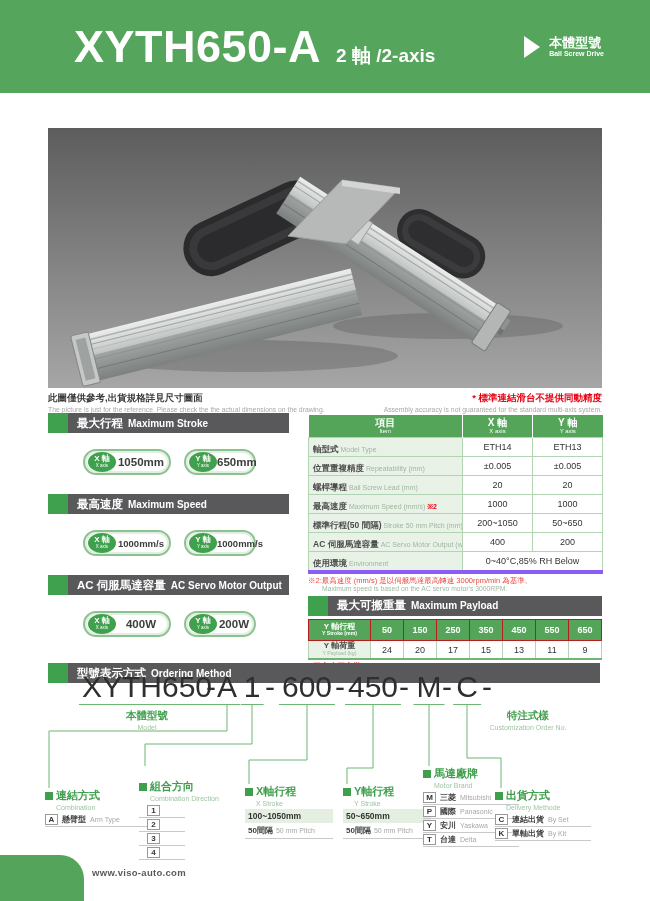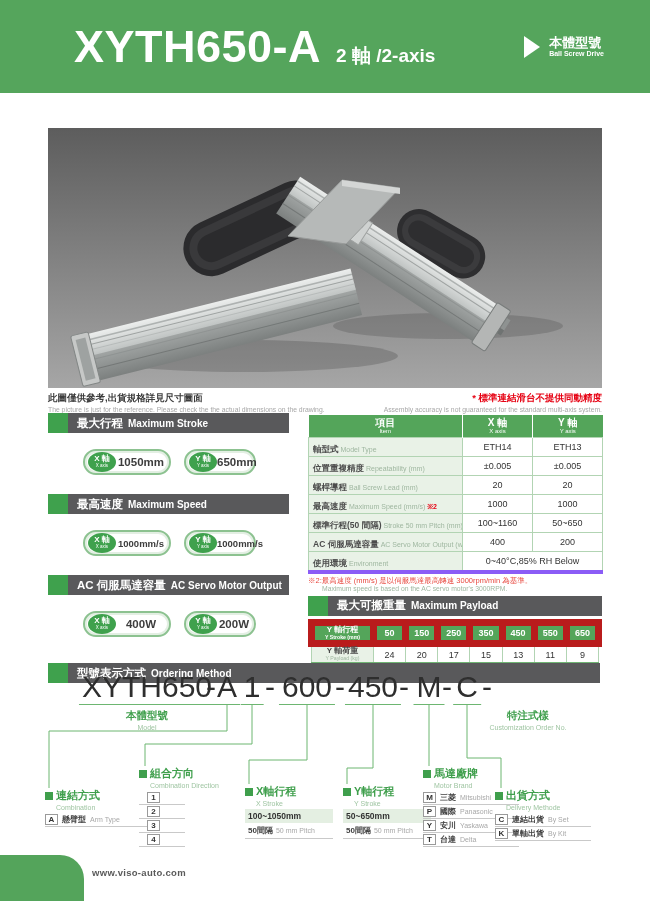--- a/index.html
+++ b/index.html
@@ -60,21 +60,21 @@
   .i-zh { font-size:8.5px; font-weight:bold; color:#4c4c4c; }
   .i-en { font-size:7px; color:#9fb7a0; margin-left:2px; }
   .i-note { font-size:7px; color:#e60012; font-weight:bold; margin-left:2px; }
   .spec td.val { text-align:center; font-size:9px; color:#333; }
   .spec-note { margin-top:3px; line-height:1.15; }
   .spec-note .zh { font-size:7.5px; color:#e8483f; }
   .spec-note .en { font-size:6.8px; color:#9fb7a0; margin-left:14px; }
   .col-right .section-bar.second { margin-top:3px; }
   table.payload { width:294px; border-collapse:collapse; table-layout:fixed; margin-top:3px; border-bottom:2px solid #6fb573; }
   .payload td { padding:0; text-align:center; }
-  .payload .g { background:#54a55a; color:#fff; border:7px solid #b91c1c; height:21px; font-size:9px; font-weight:bold; }
+  .payload .g { background:#54a55a; color:#fff; border:1px solid #b91c1c; height:21px; font-size:9px; font-weight:bold; }
   .payload .lab .l-zh { font-size:8px; font-weight:bold; line-height:1.1; }
   .payload .lab .l-en { font-size:5.2px; line-height:1.1; }
   .payload .lab2 { background:#e9f2e7; border:1px solid #b2d4b3; height:19px; }
   .payload .lab2 .l-zh { font-size:8px; font-weight:bold; color:#4a4a4a; line-height:1.1; }
   .payload .lab2 .l-en { font-size:5.2px; color:#9fb7a0; line-height:1.1; }
   .payload .v { border:1px solid #b2d4b3; font-size:9px; color:#333; height:19px; }
   .pay-note { margin-top:2px; line-height:1.15; }
   .pay-note .zh { font-size:8px; font-weight:bold; color:#e60012; }
   .pay-note .en { font-size:6.8px; color:#a8a8a8; }
 
@@ -97,21 +97,21 @@
   .kv-row { display:flex; align-items:center; gap:4px; border-bottom:1px solid #c9c9c9; padding:1px 0; }
   .key-box { width:13px; height:11px; border:1px solid #9a9a9a; background:#fff; flex:0 0 13px;
              display:flex; align-items:center; justify-content:center; font-size:8px; font-weight:bold; color:#333; }
   .kv-zh { font-size:8px; font-weight:bold; color:#3f3f3f; white-space:nowrap; }
   .kv-en { font-size:7px; color:#a8a8a8; white-space:nowrap; }
   .dir-row { border-bottom:1px solid #c9c9c9; width:46px; padding:1px 0 1px 8px; }
   .stroke-range { background:#e4efe2; font-size:8.5px; font-weight:bold; color:#333; padding:2px 3px; margin-top:2px; }
   .stroke-pitch { display:flex; align-items:baseline; gap:3px; padding:2px 3px; border-bottom:1px solid #c9c9c9; }
 
   .callout.combination { left:45px;  top:128px; width:102px; }
-  .callout.direction   { left:139px; top:106px; width:60px;  }
+  .callout.direction   { left:139px; top:119px; width:60px;  }
   .callout.x-stroke    { left:245px; top:124px; width:88px;  }
   .callout.y-stroke    { left:343px; top:124px; width:88px;  }
   .callout.motor       { left:423px; top:106px; width:96px;  }
   .callout.delivery    { left:495px; top:128px; width:96px;  }
 
   
   .footer-tab { position:absolute; left:0; bottom:0; width:84px; height:46px; background:#54a45b; border-top-right-radius:24px; }
   .footer-url { position:absolute; left:92px; bottom:23px; font-size:9.5px; font-weight:bold; color:#5a5a5a; letter-spacing:.3px; }
 </style>
 </head>
@@ -322,21 +322,21 @@
           <td class="val">20</td>
           <td class="val">20</td>
         </tr>
         <tr>
           <td class="item"><span class="i-zh">最高速度</span><span class="i-en">Maximum Speed (mm/s)</span><span class="i-note">※2</span></td>
           <td class="val">1000</td>
           <td class="val">1000</td>
         </tr>
         <tr>
           <td class="item"><span class="i-zh">標準行程(50 間隔)</span><span class="i-en">Stroke 50 mm Pitch (mm)</span></td>
-          <td class="val">100~1160</td>
+          <td class="val">200~1050</td>
           <td class="val">50~650</td>
         </tr>
         <tr>
           <td class="item"><span class="i-zh">AC 伺服馬達容量</span><span class="i-en">AC Servo Motor Output (w)</span></td>
           <td class="val">400</td>
           <td class="val">200</td>
         </tr>
         <tr>
           <td class="item"><span class="i-zh">使用環境</span><span class="i-en">Environment</span></td>
           <td class="val" colspan="2">0~40°C,85% RH Below</td>

